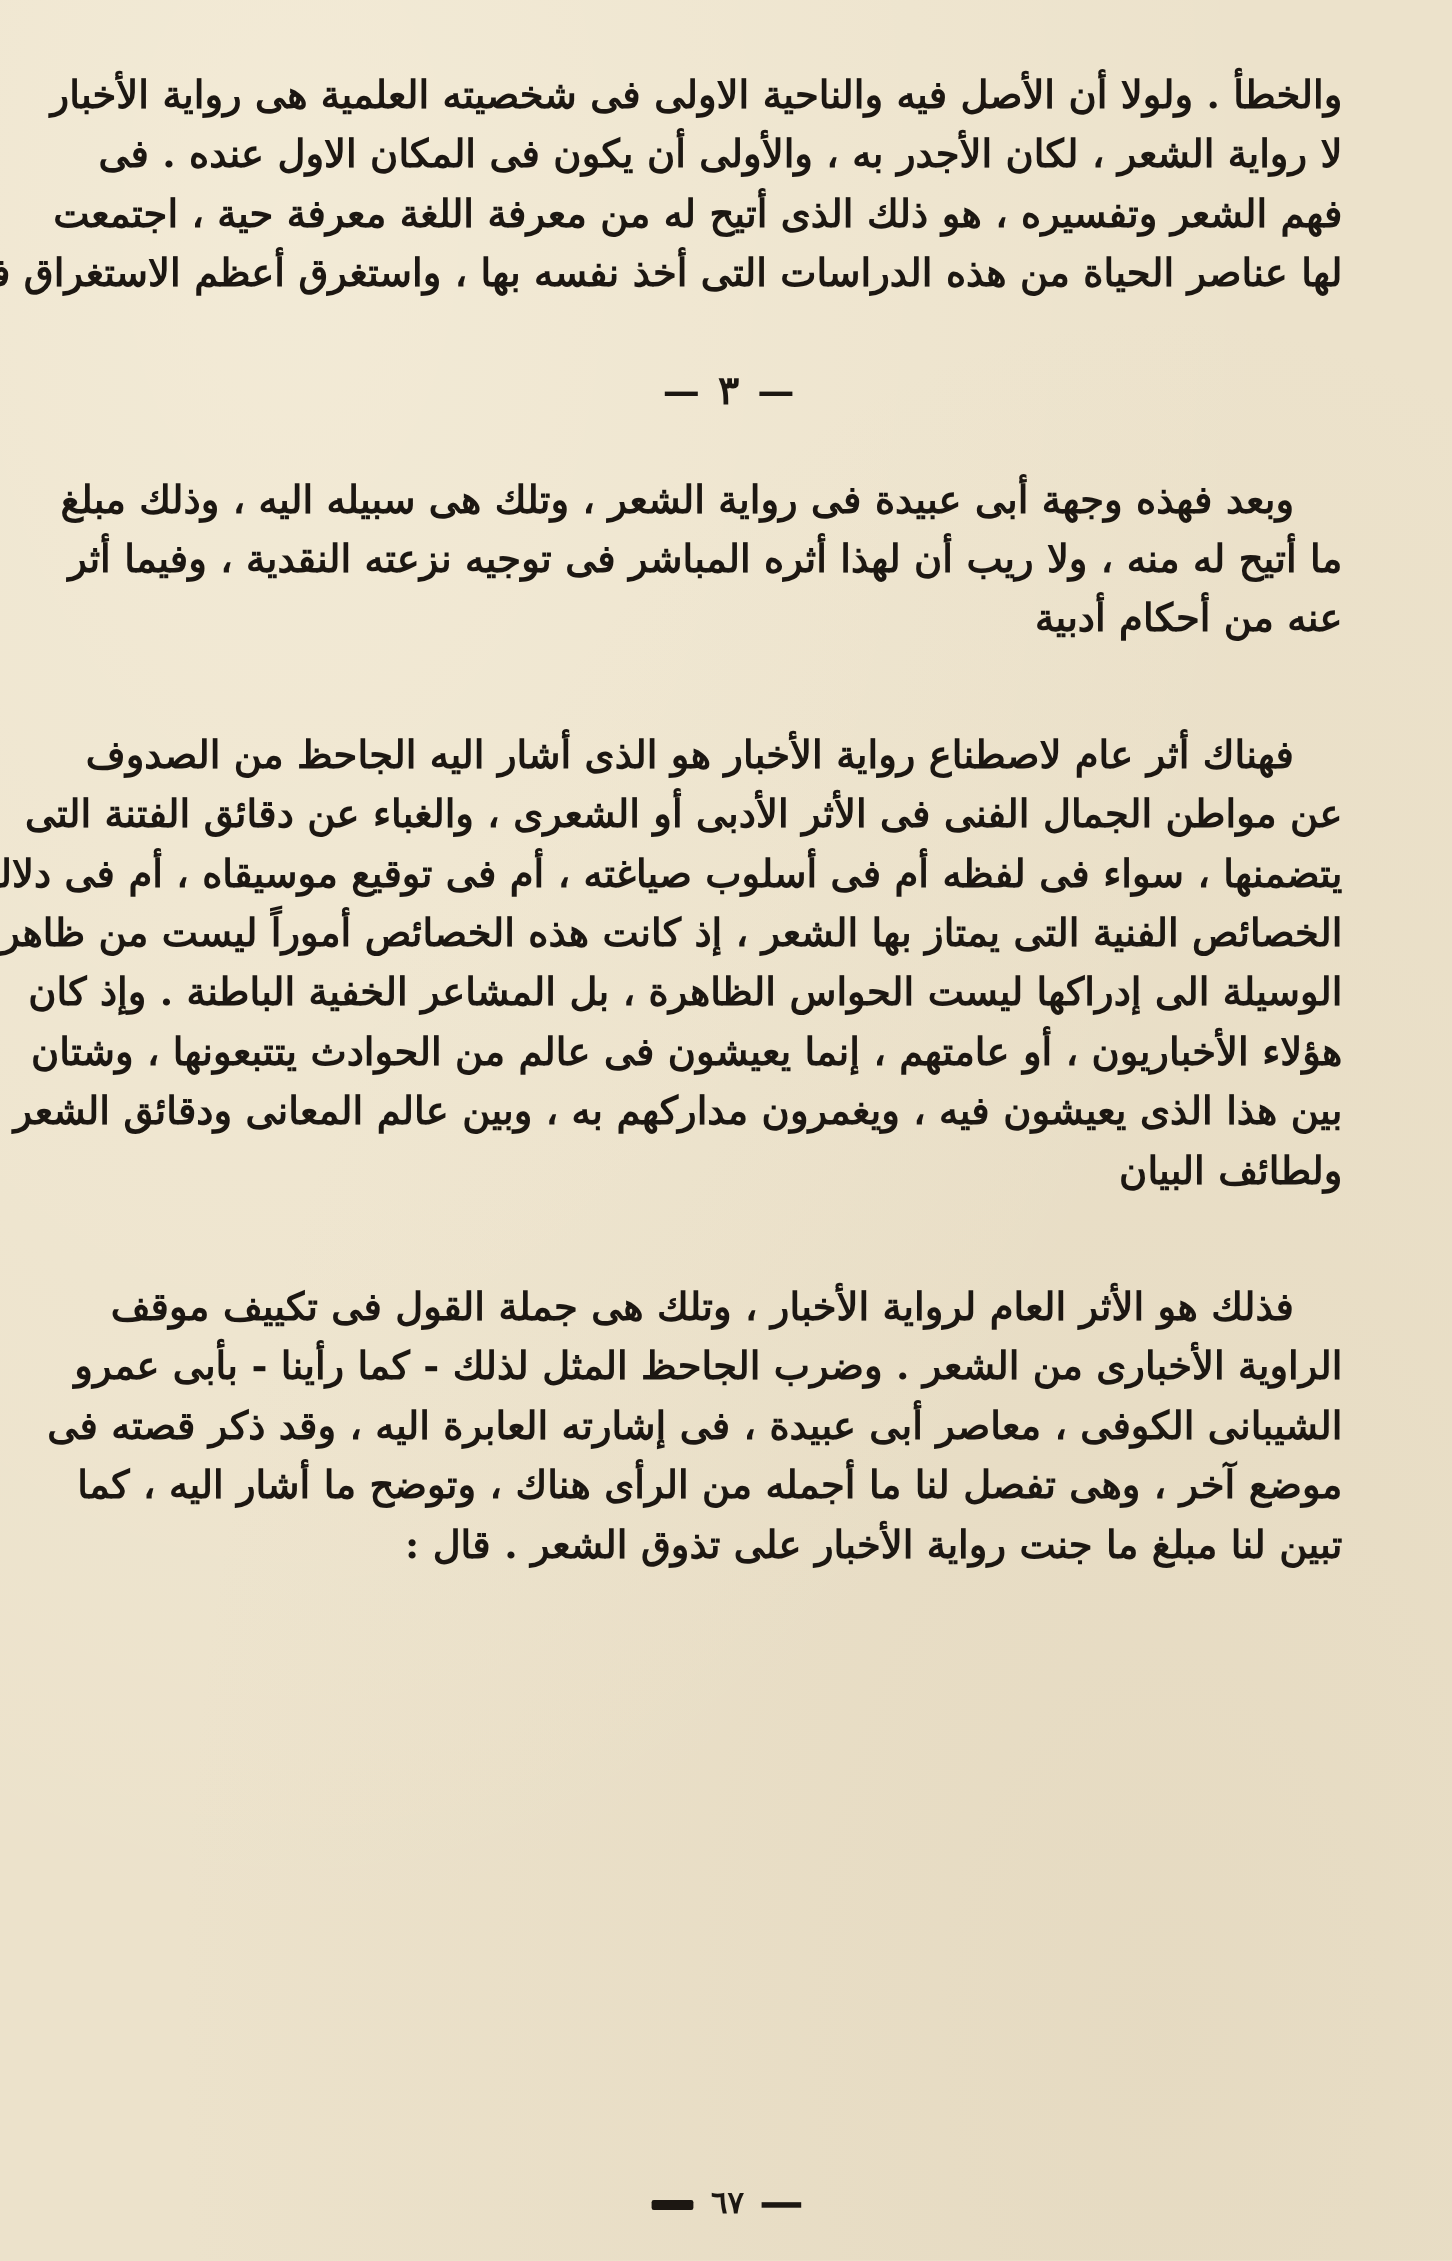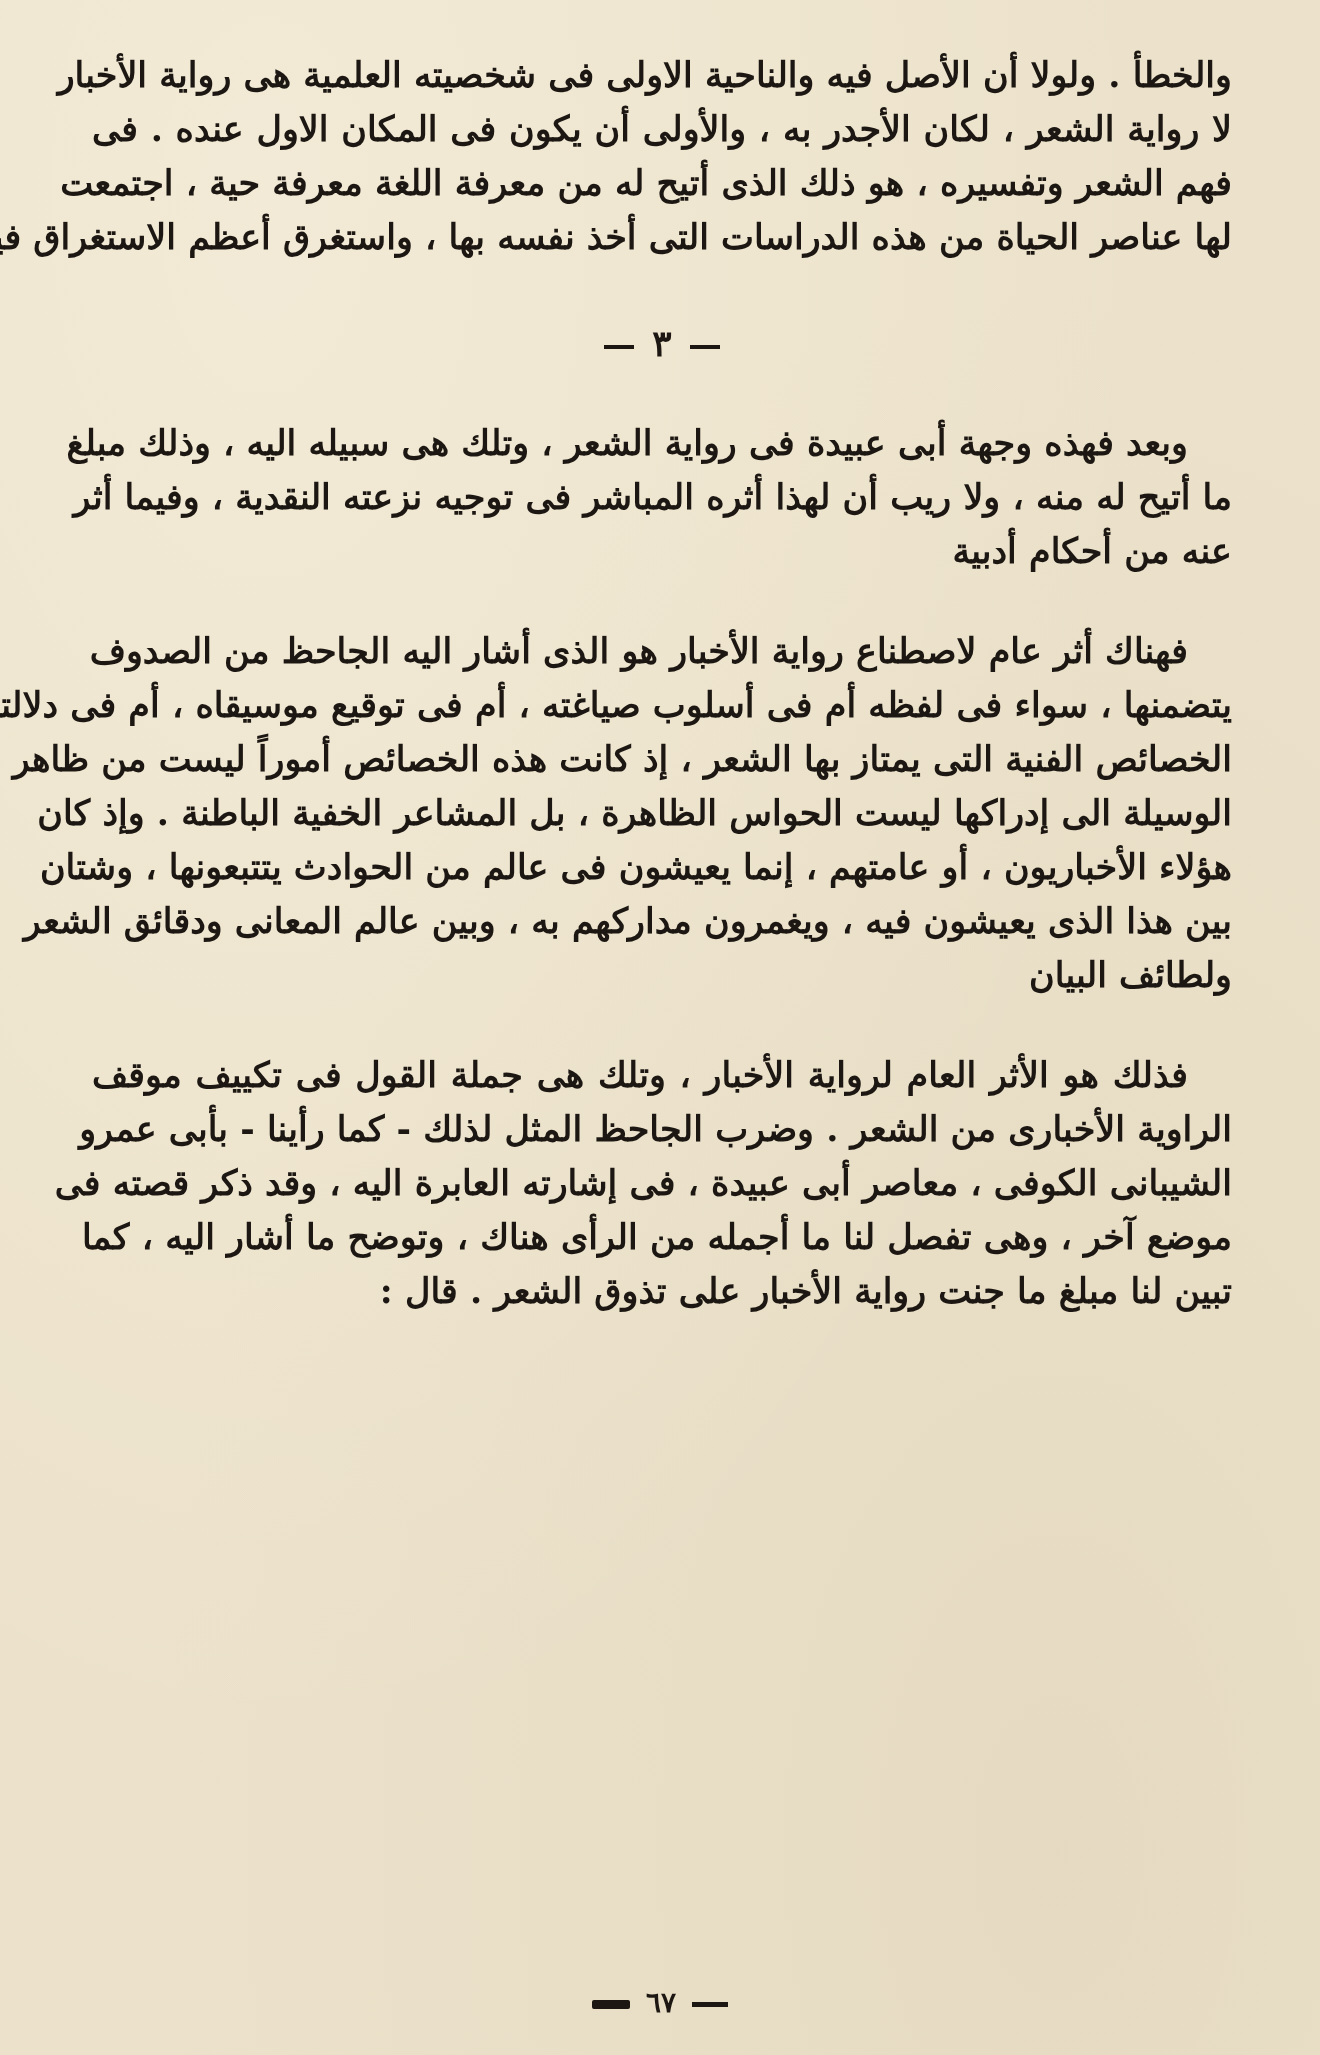--- a/index.html
+++ b/index.html
@@ -19,21 +19,21 @@
       position: relative;
     }
     .page {
       position: absolute;
       left: 92px;
       top: 48px;
       width: 1140px;
       direction: rtl;
     }
     .section {
-      margin: 0;
+      margin: 12px;
     }
     .line {
       display: block;
       font-size: 35px;
       line-height: 54px;
       height: 54px;
       white-space: nowrap;
       text-align: justify;
       text-align-last: justify;
       font-weight: bold;
@@ -110,20 +110,21 @@
   <div class="section">
     <span class="line indent">وبعد فهذه وجهة أبى عبيدة فى رواية الشعر ، وتلك هى سبيله اليه ، وذلك مبلغ</span>
     <span class="line">ما أتيح له منه ، ولا ريب أن لهذا أثره المباشر فى توجيه نزعته النقدية ، وفيما أثر</span>
     <span class="line last">عنه من أحكام أدبية</span>
   </div>
 
   <div class="para-gap"></div>
 
   <div class="section">
     <span class="line indent">فهناك أثر عام لاصطناع رواية الأخبار هو الذى أشار اليه الجاحظ من الصدوف</span>
+    <span class="line">عن مواطن الجمال الفنى فى الأثر الأدبى أو الشعرى ، والغباء عن دقائق الفتنة التى</span>
     <span class="line">يتضمنها ، سواء فى لفظه أم فى أسلوب صياغته ، أم فى توقيع موسيقاه ، أم فى دلالته</span>
     <span class="line">الخصائص الفنية التى يمتاز بها الشعر ، إذ كانت هذه الخصائص أموراً ليست من ظاهر</span>
     <span class="line">الوسيلة الى إدراكها ليست الحواس الظاهرة ، بل المشاعر الخفية الباطنة . وإذ كان</span>
     <span class="line">هؤلاء الأخباريون ، أو عامتهم ، إنما يعيشون فى عالم من الحوادث يتتبعونها ، وشتان</span>
     <span class="line">بين هذا الذى يعيشون فيه ، ويغمرون مداركهم به ، وبين عالم المعانى ودقائق الشعر</span>
     <span class="line last">ولطائف البيان</span>
   </div>
 
   <div class="para-gap"></div>
 

